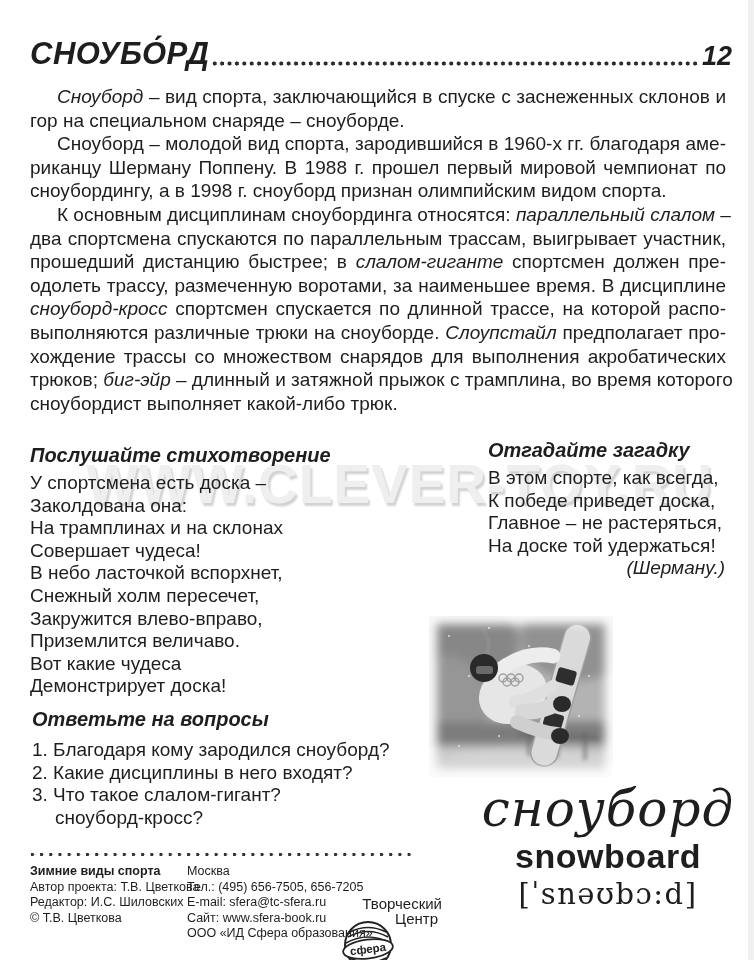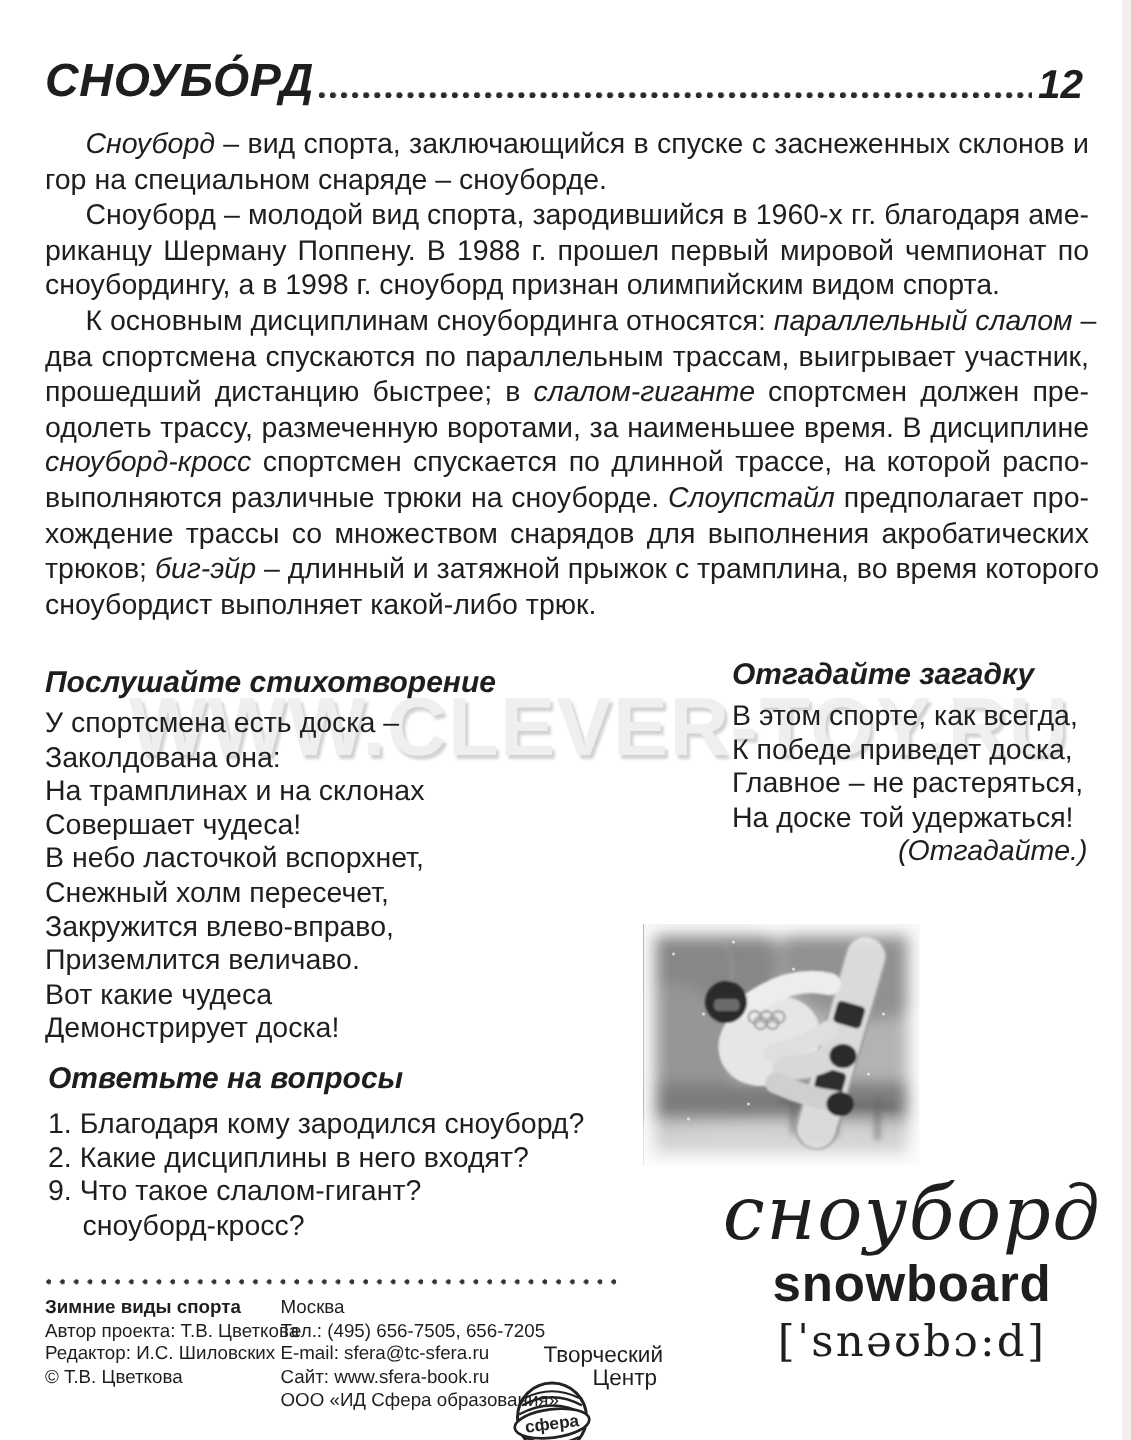--- a/index.html
+++ b/index.html
@@ -11,21 +11,21 @@
 
   
   .watermark{
     position:absolute;left:86px;top:452px;z-index:0;white-space:nowrap;
     font-weight:700;font-size:55px;letter-spacing:1px;
     color:#efefef;text-shadow:2px 3px 2px #d2d2d2,-1px -1px 0 #ffffff;
     pointer-events:none;
   }
 
   
-  .title-row{position:absolute;left:30px;right:32px;top:36px;display:flex;align-items:flex-end;z-index:1;}
+  .title-row{position:absolute;left:30px;right:22px;top:36px;display:flex;align-items:flex-end;z-index:1;}
   .title{font-size:31px;font-weight:bold;font-style:italic;white-space:nowrap;letter-spacing:.5px;}
   .leader{
     flex:1;height:5px;margin:0 4px 6px 3px;
     background-image:radial-gradient(circle at 2.6px 2.5px,#2b2b2b 1.9px,transparent 2.2px);
     background-size:7.4px 5px;background-repeat:repeat-x;
   }
   .pagenum{font-size:27px;font-weight:bold;font-style:italic;}
 
   
   .intro{position:absolute;left:30px;width:696px;top:85px;font-size:19px;line-height:23.6px;z-index:1;}
@@ -118,21 +118,21 @@
   </div>
 
   <div class="riddle">
     <div class="sec-h">Отгадайте загадку</div>
     <div>
         <div class="list-line">В этом спорте, как всегда,</div>
         <div class="list-line">К победе приведет доска,</div>
         <div class="list-line">Главное – не растеряться,</div>
         <div class="list-line">На доске той удержаться!</div>
       </div>
-    <div class="answer">(Отгадайте.)</div>
+    <div class="answer">(Шерману.)</div>
   </div>
 
   <div class="photo">
     <svg width="184" height="161" viewBox="0 0 184 161" xmlns="http://www.w3.org/2000/svg">
       <defs>
         <filter id="b4" x="-30%" y="-30%" width="160%" height="160%">
             <feGaussianBlur stdDeviation="5"></feGaussianBlur>
           </filter>
         <filter id="b2" x="-30%" y="-30%" width="160%" height="160%">
             <feGaussianBlur stdDeviation="2"></feGaussianBlur>
@@ -191,21 +191,21 @@
           <circle cx="30" cy="130" r="1"></circle>
       </g>
     </svg>
   </div>
 
   <div class="questions">
     <div class="sec-h">Ответьте на вопросы</div>
     <div class="qlist">
         <div class="list-line">1. Благодаря кому зародился сноуборд?</div>
         <div class="list-line">2. Какие дисциплины в него входят?</div>
-        <div class="list-line">9. Что такое слалом-гигант?</div>
+        <div class="list-line">3. Что такое слалом-гигант?</div>
         <div class="list-line">сноуборд-кросс?</div>
       </div>
   </div>
 
   <div class="wordcard">
     <div class="w-script">сноуборд</div>
     <div class="w-en">snowboard</div>
     <div class="w-ipa">[ˈsnəʊbɔ:d]</div>
   </div>
 

